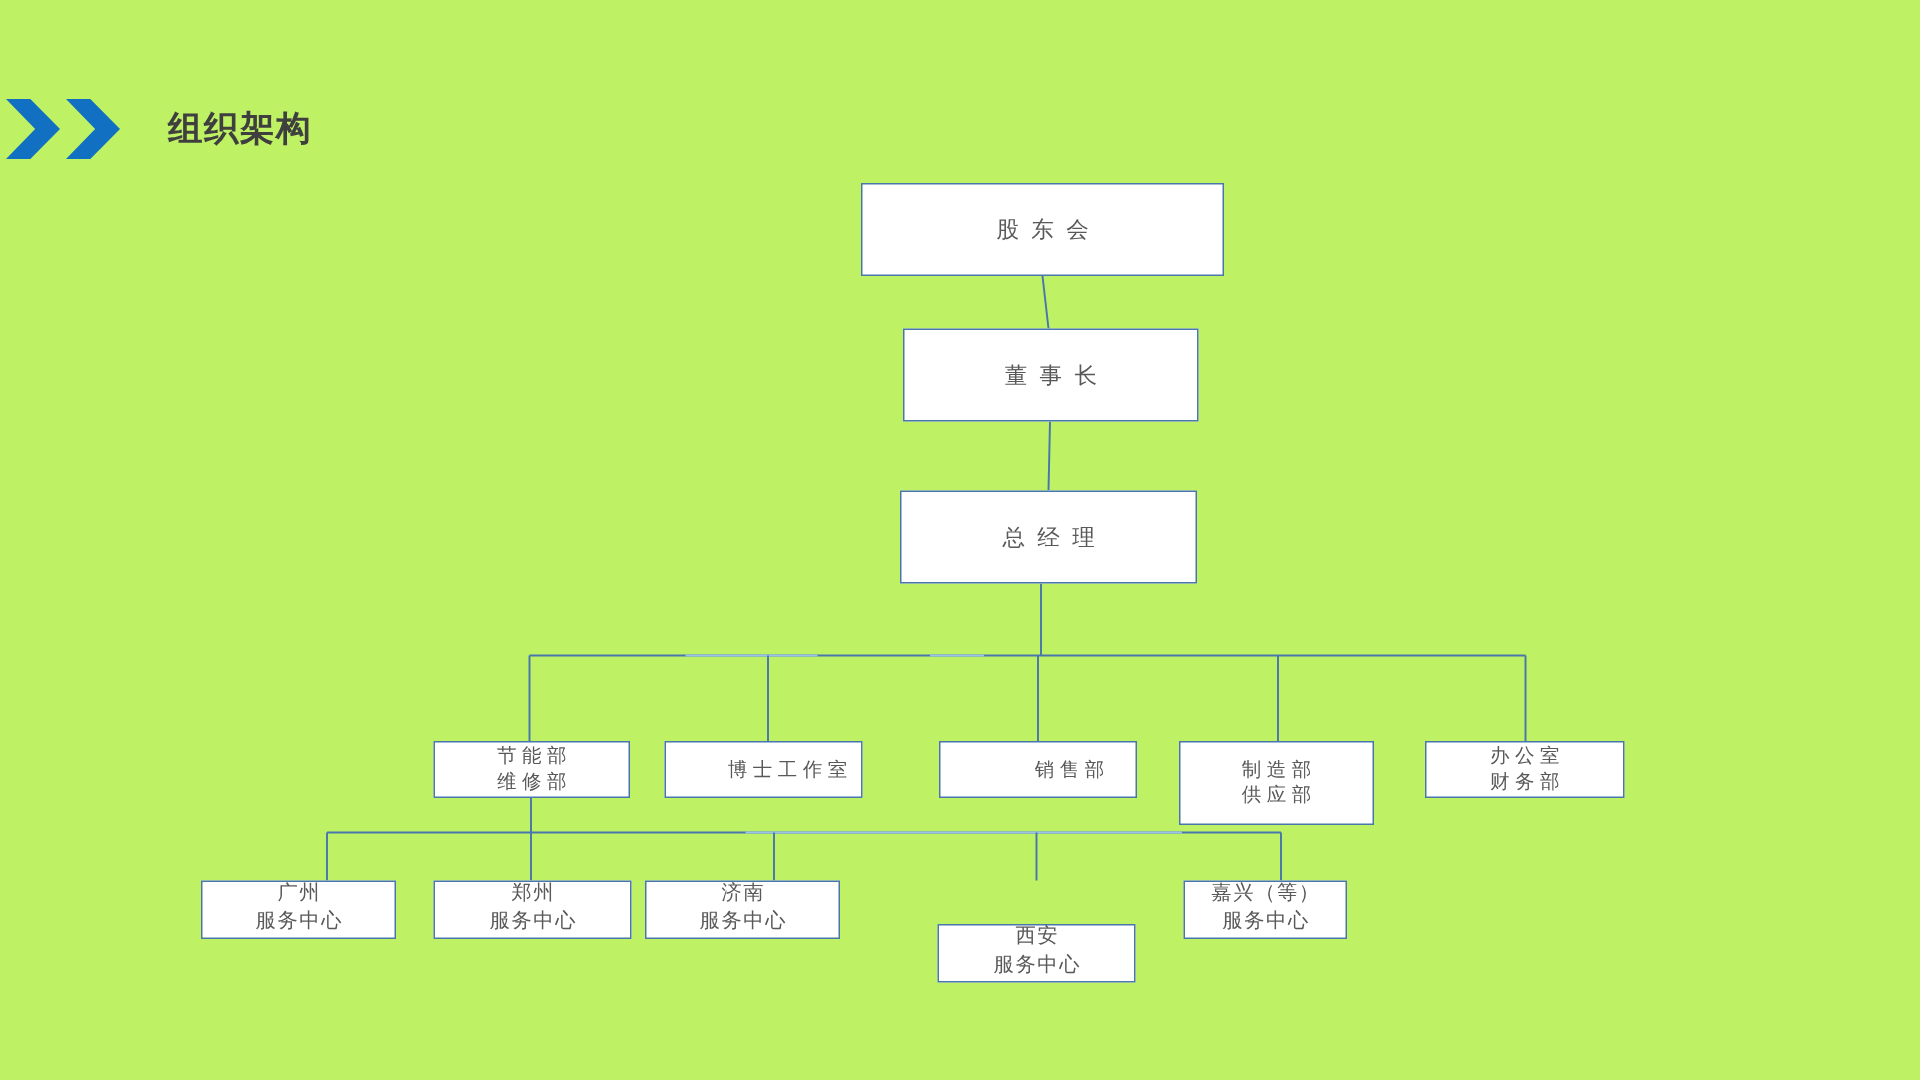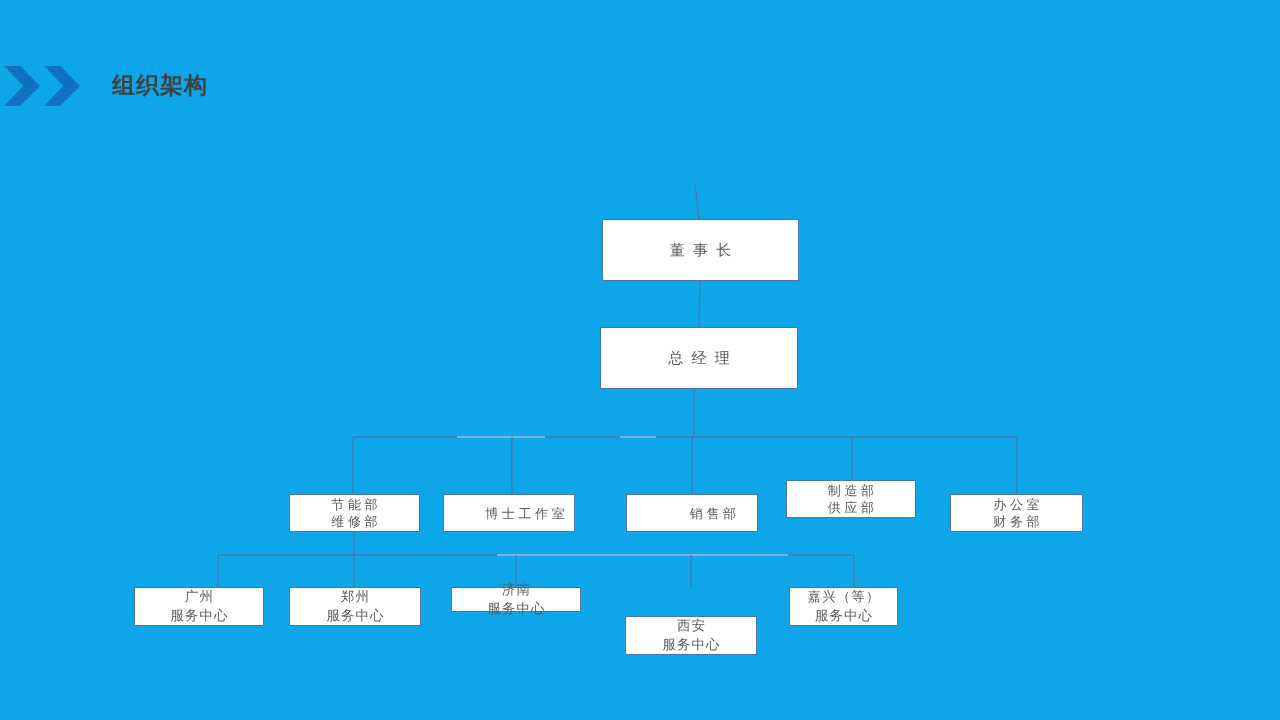--- a/index.html
+++ b/index.html
@@ -1,21 +1,21 @@
 <!DOCTYPE html>
 <html><head>
 <meta charset="utf-8">
 <style>
   html, body { margin: 0; padding: 0; background: #ffffff; }
   .slide {
     position: relative;
     width: 1280px;
     height: 720px;
-    background: #0ea5e9;
-    font-family: Liberation Serif, serif;
+    background: #bef264;
+    font-family: Liberation Mono, monospace;
     overflow: hidden;
   }
   
   .logo {
     position: absolute;
     left: 4px;
     top: 66px;
     display: flex;
     gap: 4px;
   }
@@ -63,25 +63,25 @@
   .lvl-center { font-size: 13.5px; line-height: 18.5px; }
   .lvl-center .ln { letter-spacing: 0.08em; text-indent: 0.08em; }
 
   
   #n-root      { left: 574px; top: 122px; width: 242px; height: 62px; }
   #n-chairman  { left: 602px; top: 219px; width: 197px; height: 62px; }
   #n-gm        { left: 600px; top: 327px; width: 198px; height: 62px; }
   #n-dept0 { left: 289px; top: 494px; width: 131px; height: 38px; }
   #n-dept1 { left: 443px; top: 494px; width: 132px; height: 38px; padding-left: 32px; }
   #n-dept2 { left: 626px; top: 494px; width: 132px; height: 38px; padding-left: 42px; }
-  #n-dept3 { left: 786px; top: 480px; width: 130px; height: 38px; }
+  #n-dept3 { left: 786px; top: 494px; width: 130px; height: 56px; }
   #n-dept4 { left: 950px; top: 494px; width: 133px; height: 38px; }
   #n-sc0 { left: 134px; top: 587px; width: 130px; height: 39px; }
   #n-sc1 { left: 289px; top: 587px; width: 132px; height: 39px; }
-  #n-sc2 { left: 451px; top: 587px; width: 130px; height: 25px; }
+  #n-sc2 { left: 430px; top: 587px; width: 130px; height: 39px; }
   #n-sc3 { left: 625px; top: 587px; width: 132px; height: 39px; margin-top: 29px; }
   #n-sc4 { left: 789px; top: 587px; width: 109px; height: 39px; }
 </style>
 </head>
 <body>
 
 <div class="slide">
 
   <div class="logo">
     <div class="chev"></div>
@@ -104,20 +104,23 @@
     <line x1="1017" y1="437" x2="1017" y2="494"></line>
     <line x1="354" y1="532" x2="354" y2="587"></line>
     <line x1="218" y1="555" x2="854" y2="555"></line>
     <line class="lite" x1="497" y1="555" x2="788" y2="555"></line>
     <line x1="218" y1="555" x2="218" y2="587"></line>
     <line x1="516" y1="555" x2="516" y2="587"></line>
     <line x1="691" y1="555" x2="691" y2="587"></line>
     <line x1="854" y1="555" x2="854" y2="587"></line>
   </svg>
 
+  <div class="node lvl-top" id="n-root">
+    <span class="ln">股东会</span>
+  </div>
   <div class="node lvl-top" id="n-gm">
     <span class="ln">总经理</span>
   </div>
   <div class="node lvl-top" id="n-chairman">
     <span class="ln">董事长</span>
   </div>
 
   <div class="node lvl-dept" id="n-dept0">
     <span class="ln">节能部</span>
     <span class="ln">维修部</span>

